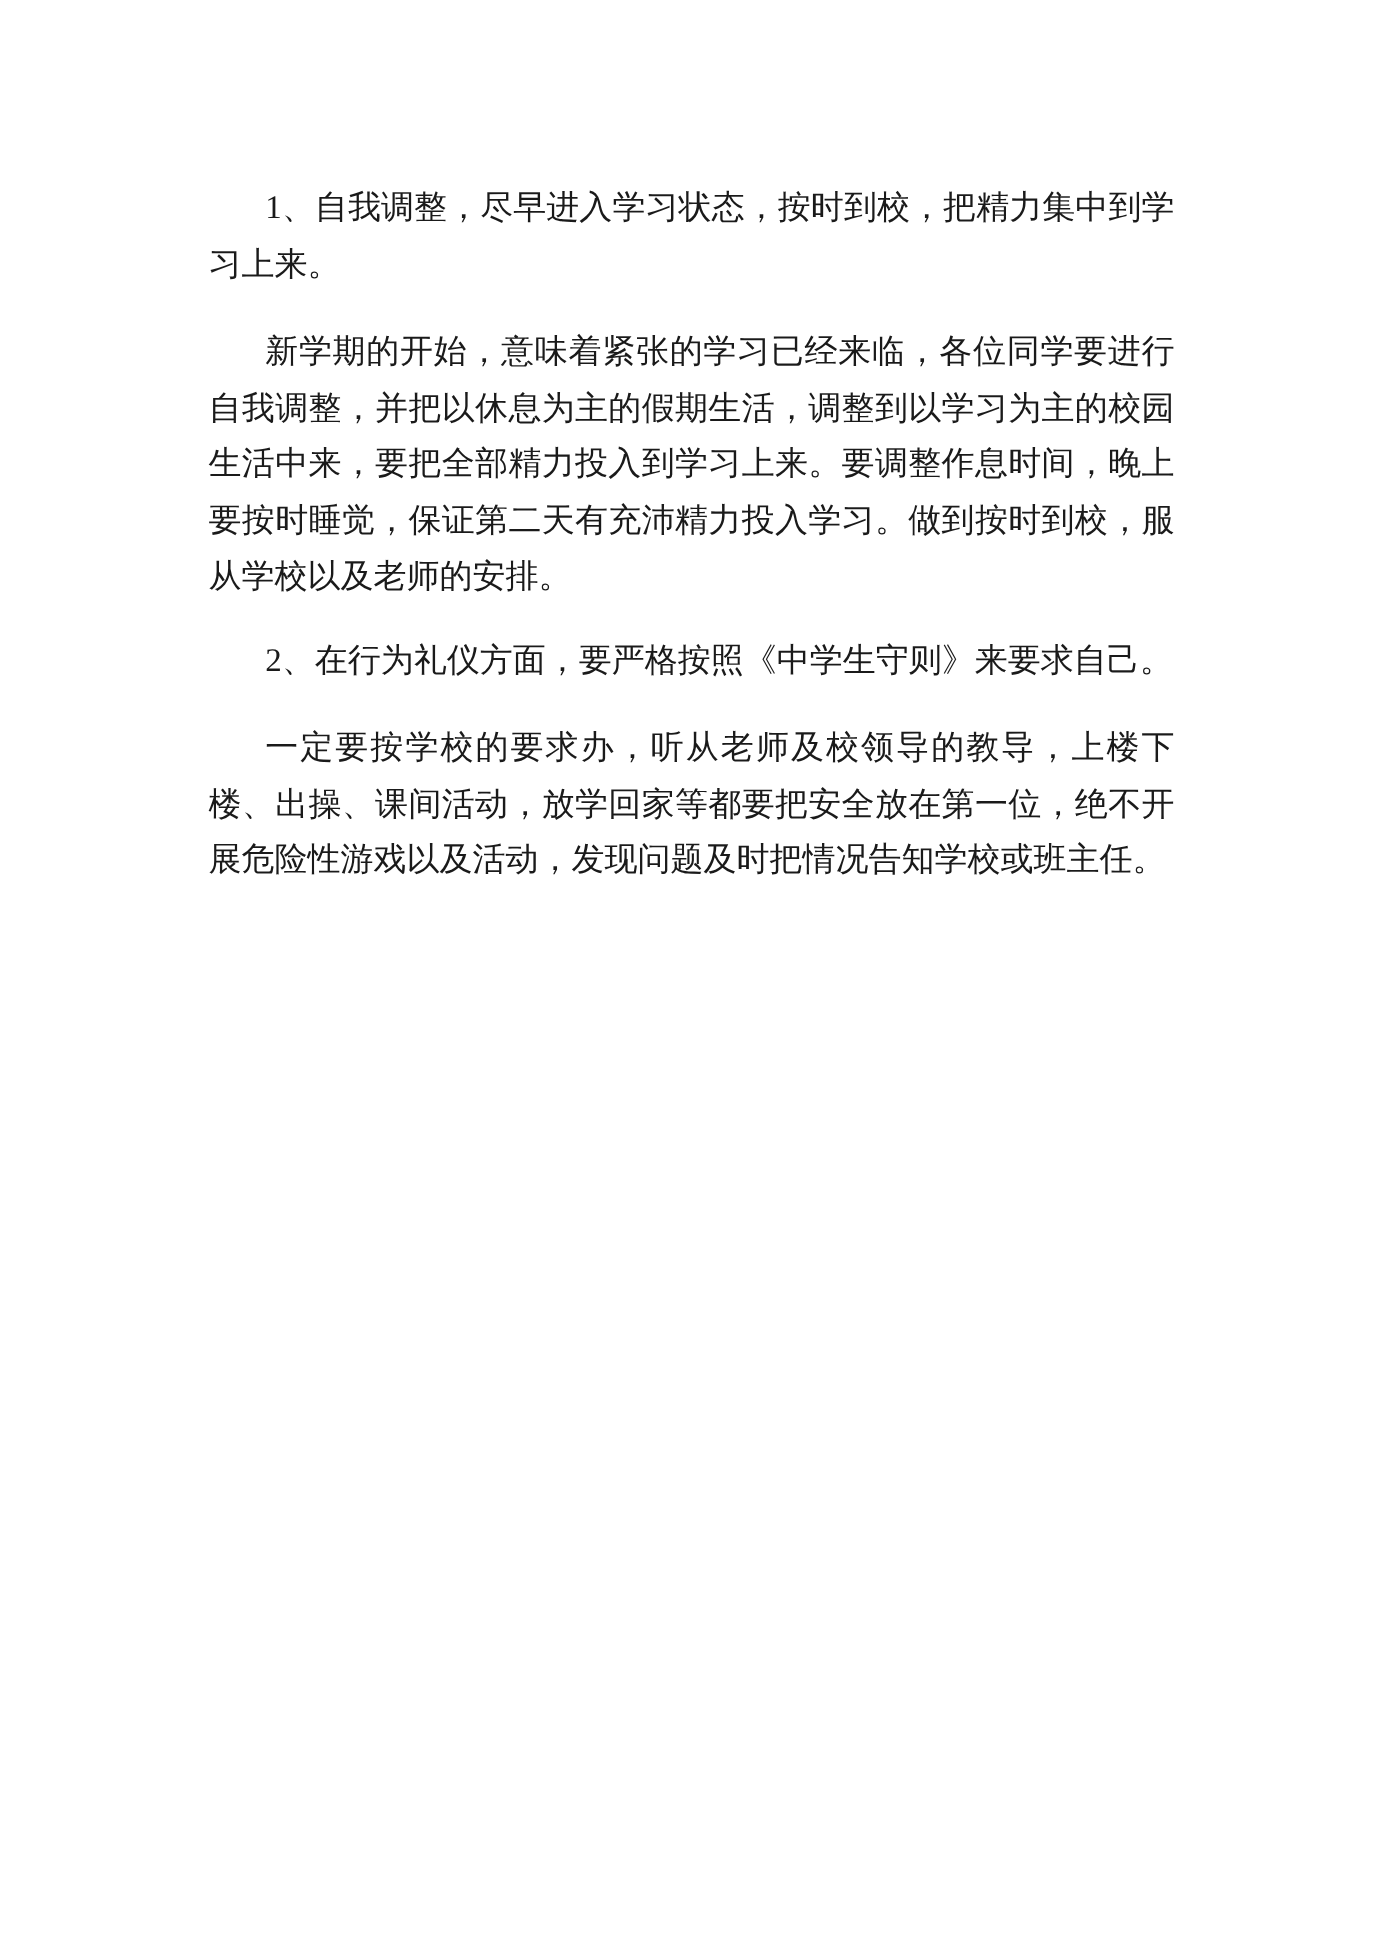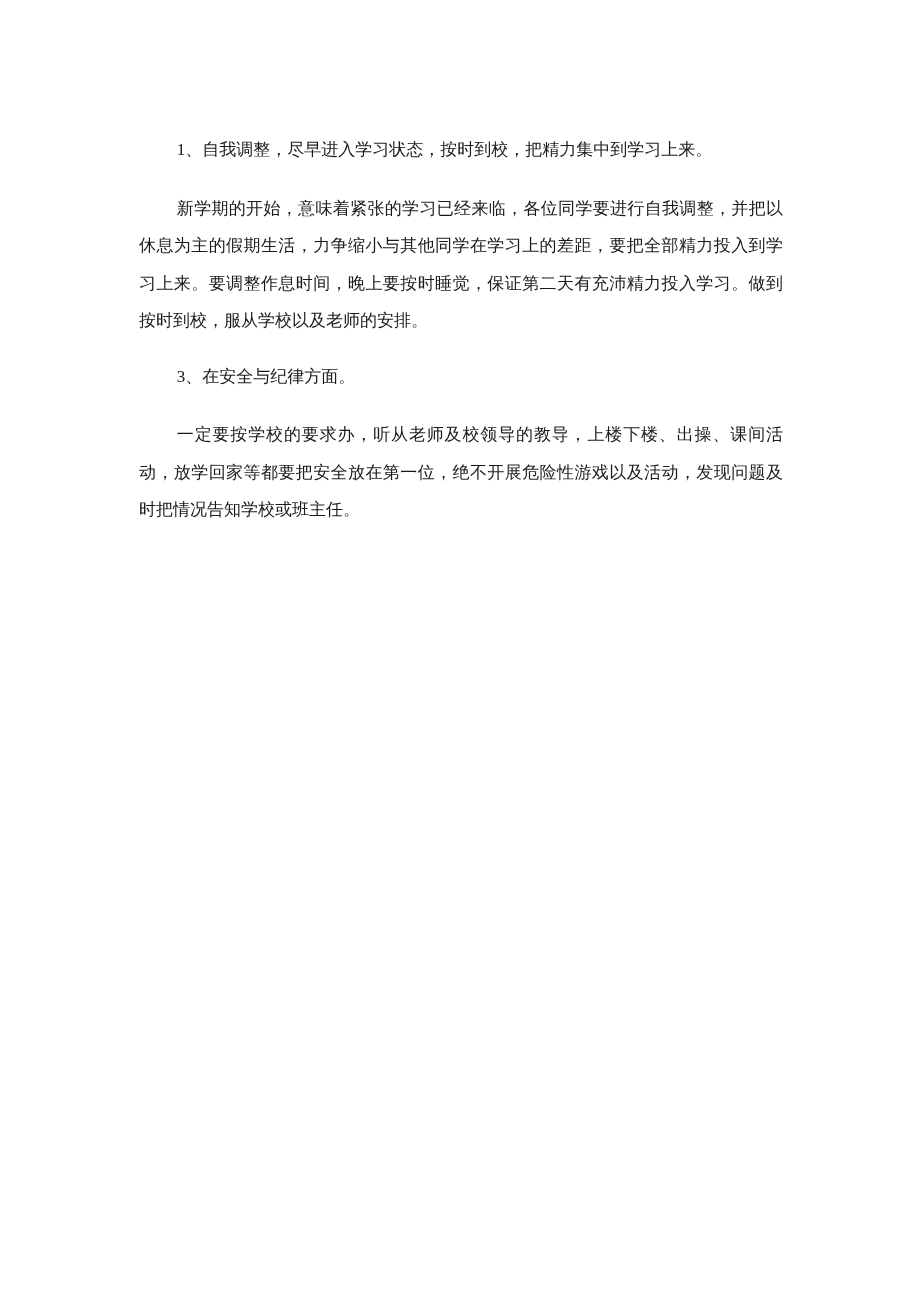--- a/index.html
+++ b/index.html
@@ -15,39 +15,39 @@
     font-family: "Liberation Serif", "DejaVu Serif", serif;
     color: #1a1a1a;
   }
   .page {
     position: absolute;
     left: 139px;
     top: 119px;
     width: 644px;
   }
   .para {
-    margin: 12px 0 18px 0;
-    font-size: 17px;
+    margin: 0 0 18px 0;
+    font-size: 22px;
     line-height: 37.5px;
     text-indent: 37.8px;
     text-align: justify;
     text-justify: inter-character;
     word-break: break-all;
     letter-spacing: 0;
   }
   .heading {
     margin-bottom: 21px;
   }
 </style>
 </head>
 <body>
 
 <div class="page">
 
   <p class="para heading">1、自我调整，尽早进入学习状态，按时到校，把精力集中到学习上来。</p>
-  <p class="para">新学期的开始，意味着紧张的学习已经来临，各位同学要进行自我调整，并把以休息为主的假期生活，力争缩小与其他同学在学习上的差距，要把全部精力投入到学习上来。要调整作息时间，晚上要按时睡觉，保证第二天有充沛精力投入学习。做到按时到校，服从学校以及老师的安排。</p>
+  <p class="para">新学期的开始，意味着紧张的学习已经来临，各位同学要进行自我调整，并把以休息为主的假期生活，调整到以学习为主的校园生活中来，要把全部精力投入到学习上来。要调整作息时间，晚上要按时睡觉，保证第二天有充沛精力投入学习。做到按时到校，服从学校以及老师的安排。</p>
 
+  <p class="para heading">2、在行为礼仪方面，要严格按照《中学生守则》来要求自己。</p>
 
-  <p class="para heading">3、在安全与纪律方面。</p>
   <p class="para">一定要按学校的要求办，听从老师及校领导的教导，上楼下楼、出操、课间活动，放学回家等都要把安全放在第一位，绝不开展危险性游戏以及活动，发现问题及时把情况告知学校或班主任。</p>
 
 
 </div>
 
 </body></html>

